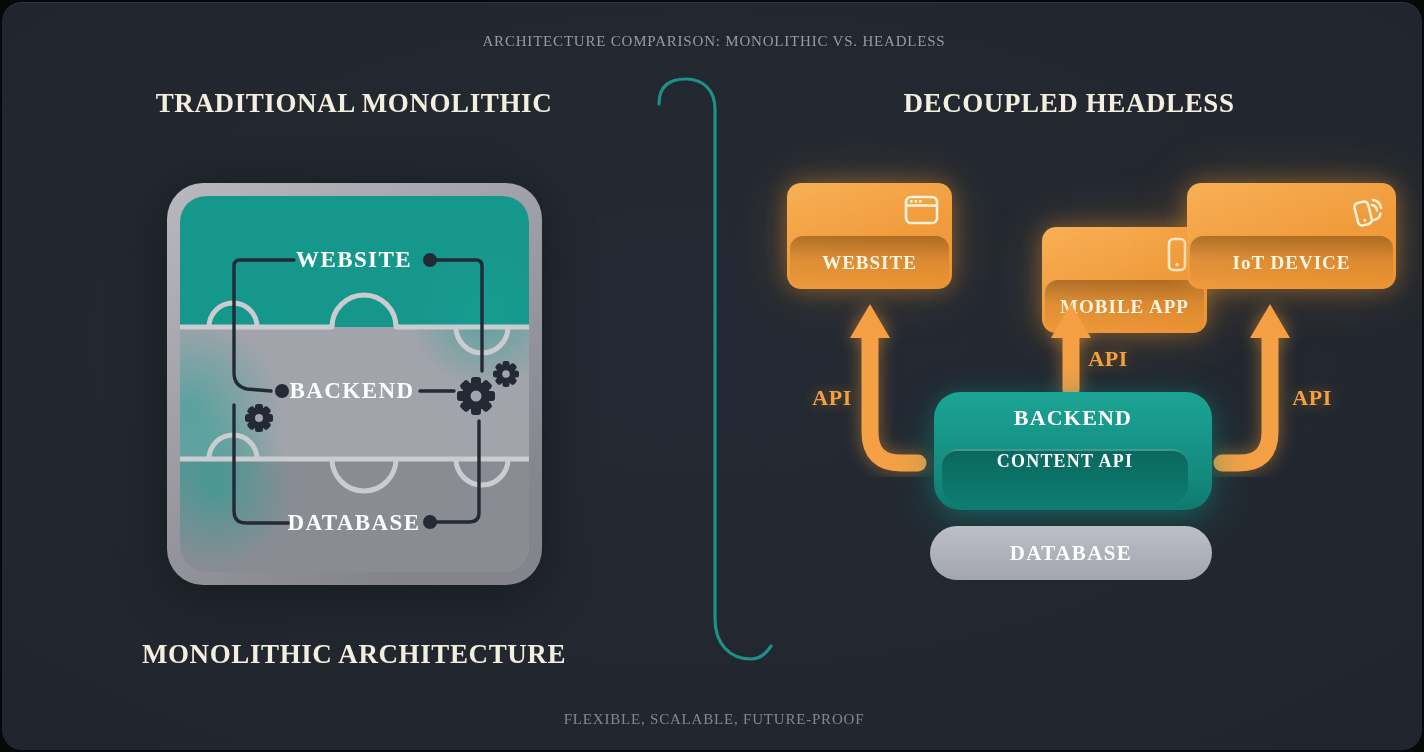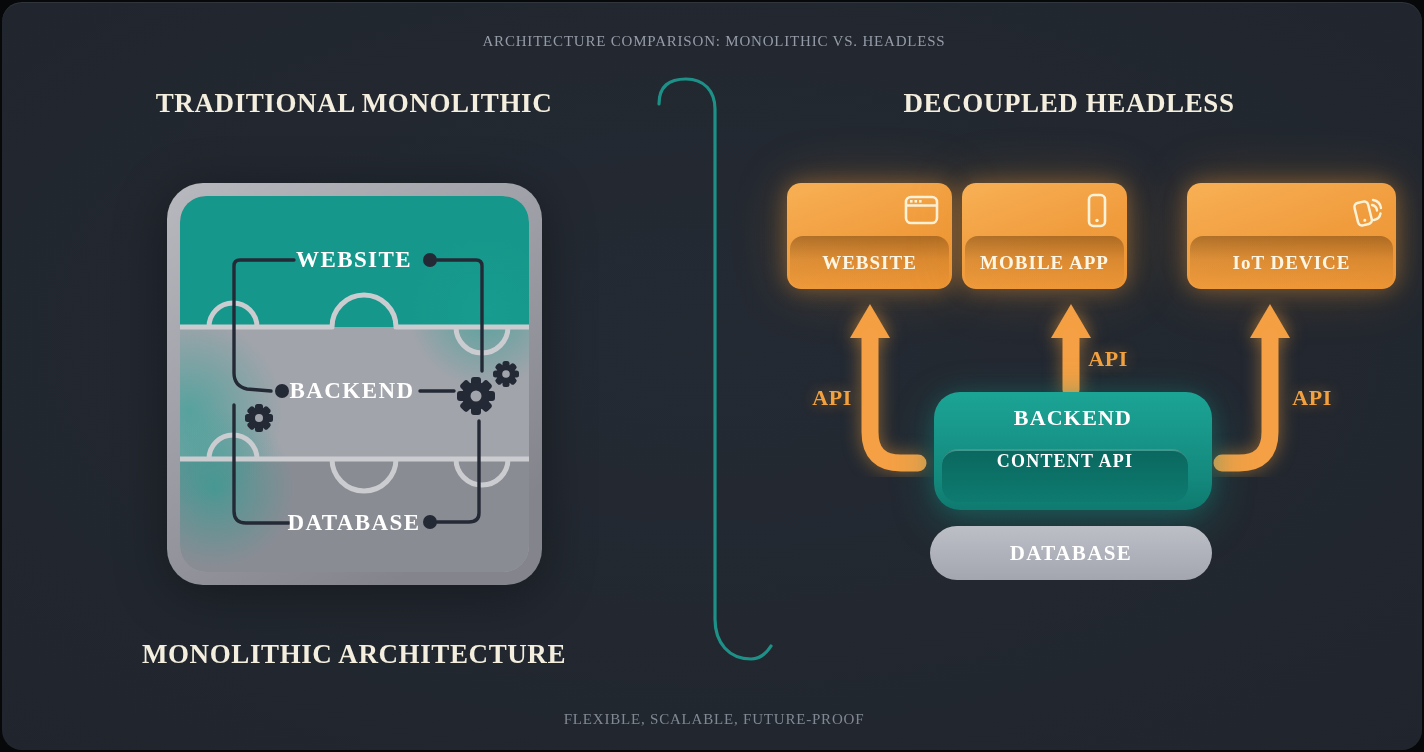--- a/index.html
+++ b/index.html
@@ -150,21 +150,21 @@
         <rect x="7" y="7" width="2.6" height="2.6"></rect>
         <rect x="11.5" y="7" width="2.6" height="2.6"></rect>
         <rect x="16" y="7" width="2.6" height="2.6"></rect>
       </g>
     </svg>
     <div class="card-strip">
       <span class="card-label">WEBSITE</span>
     </div>
   </div>
 
-  <div class="abs card" style="left:960px;">
+  <div class="abs card" style="left:1040px;margin-top:44px;">
     <svg class="card-icon" viewBox="0 0 38 36">
       <rect x="11" y="2" width="16" height="31" rx="4.5" fill="none" stroke="#fcf2d8" stroke-width="2.6"></rect>
       <circle cx="19" cy="27.5" r="1.7" fill="#fcf2d8"></circle>
     </svg>
     <div class="card-strip">
       <span class="card-label">MOBILE APP</span>
     </div>
   </div>
 
   <div class="abs card" style="left:1185px;padding-left:44px;">

